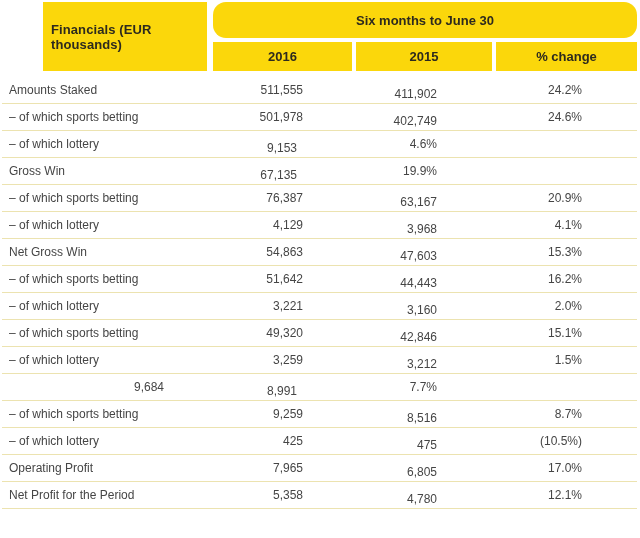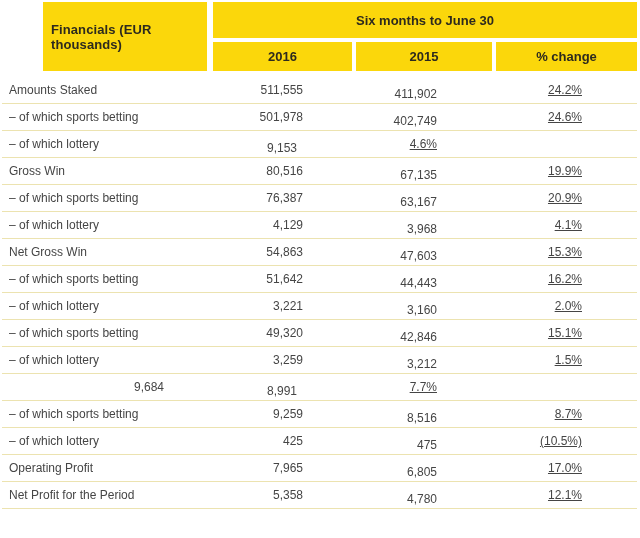--- a/index.html
+++ b/index.html
@@ -23,21 +23,21 @@
   .thead{display:grid;grid-template-columns:205px 1fr;column-gap:6px;height:69px;}
   .corner{
     background:var(--header-bg);color:var(--header-text);
     display:flex;align-items:center;padding-left:8px;
     font-weight:bold;font-size:13px;letter-spacing:.1px;margin-left:41px;
   }
   .hright{display:flex;flex-direction:column;row-gap:4px;}
   .span-h{
     background:var(--header-bg);color:var(--header-text);
     height:36px;flex:none;display:flex;align-items:center;justify-content:center;
-    font-weight:bold;font-size:13px;
+    font-weight:bold;font-size:13px;border-radius:13px;
   }
   .sub{flex:1;display:grid;grid-template-columns:139px 136px 141px;column-gap:4px;}
   .sub-cell{
     background:var(--header-bg);color:var(--header-text);
     display:flex;align-items:center;justify-content:center;
     font-weight:bold;font-size:13px;
   }
 
   
   .tbody{margin-top:6px;}
@@ -45,21 +45,21 @@
     display:grid;grid-template-columns:211px 139px 140px 145px;
     height:27px;align-items:center;
     border-bottom:1px solid var(--divider);
     font-size:12px;color:var(--body-text);
   }
   .cell{white-space:nowrap;overflow:hidden;}
   .lbl{padding-left:7px;text-align:left;}
   .num{text-align:right;}
   .c1{padding-right:49px;}
   .c2{padding-right:55px;margin-top:8px;}
-  .c3{padding-right:55px;text-decoration:underline;}
+  .c3{padding-right:55px;}
 </style>
 </head>
 <body>
 
 <div class="tbl">
   <div class="thead">
     <div class="corner">Financials (EUR thousands)</div>
     <div class="hright">
       <div class="span-h">Six months to June 30</div>
       <div class="sub">
@@ -82,21 +82,20 @@
         <div class="cell num c2">402,749</div>
         <div class="cell num c3">24.6%</div>
       </div>
       <div class="row">
         <div class="cell lbl">– of which lottery</div>
         <div class="cell num c2">9,153</div>
         <div class="cell num c3">4.6%</div>
       </div>
       <div class="row">
         <div class="cell lbl">Gross Win</div>
-        <div class="cell num c1">80,516</div>
         <div class="cell num c2">67,135</div>
         <div class="cell num c3">19.9%</div>
       </div>
       <div class="row">
         <div class="cell lbl">– of which sports betting</div>
         <div class="cell num c1">76,387</div>
         <div class="cell num c2">63,167</div>
         <div class="cell num c3">20.9%</div>
       </div>
       <div class="row">

